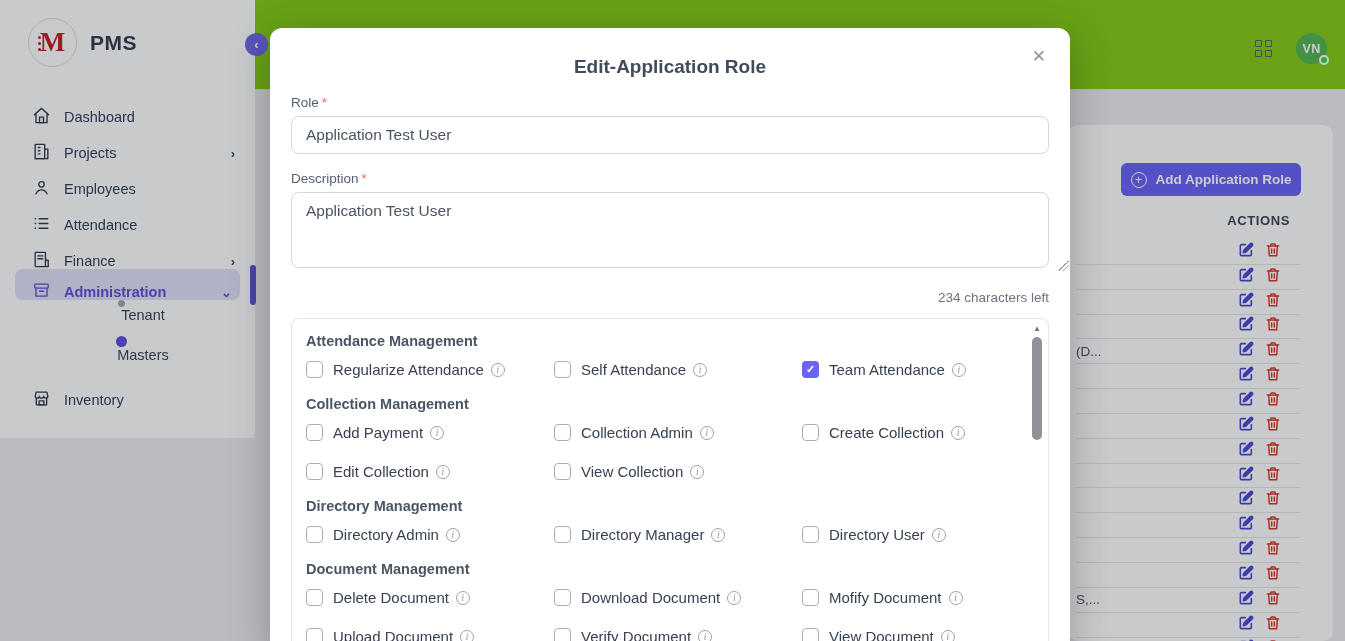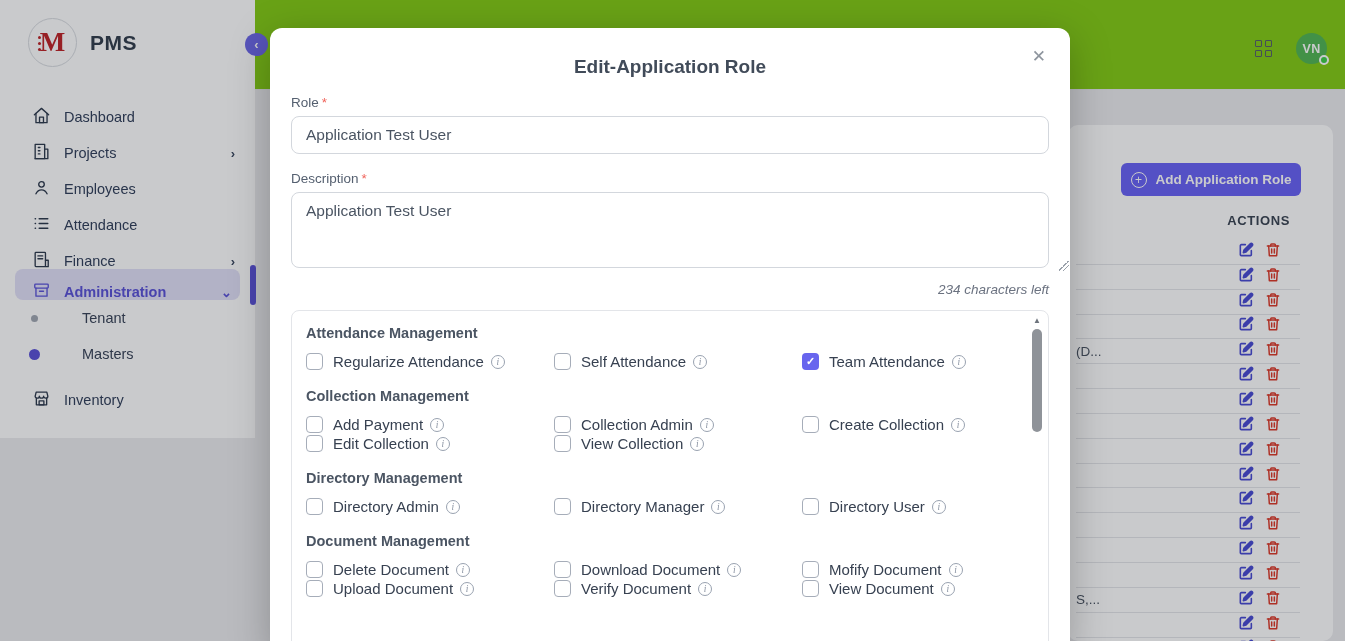--- a/index.html
+++ b/index.html
@@ -22,21 +22,21 @@
   .logo-text { font-size:21px; font-weight:700; color:#343f4e; letter-spacing:.5px; }
   .nav { padding:8px 0 0 0; }
   .nav-item { position:relative; height:36px; display:flex; align-items:flex-end; padding:0 20px 0 32px; cursor:pointer; color:#33415c; font-size:14.5px; }
   .nav-item .nav-ic { width:19px; height:19px; margin-right:13px; flex:none; display:flex; }
   .nav-item .nav-ic svg { width:19px; height:19px; stroke:#2f3b4e; fill:none; stroke-width:1.7; stroke-linecap:round; stroke-linejoin:round; }
   .nav-item .chev { margin-left:auto; font-size:13px; color:#3c4a60; font-weight:700; }
   .nav-item.active { margin:0 15px; padding:0 8px 0 17px; height:31px; background:#e2e0f8; border-radius:8px; color:#5b53d8; font-weight:600; }
   .nav-item.active .nav-ic svg { stroke:#5b53d8; }
   .nav-item.active .chev { color:#5b53d8; }
   .active-bar { position:absolute; right:-16px; top:-4px; width:6px; height:40px; background:#5b53d8; border-radius:4px; }
-  .nav-sub { height:36px; display:flex; align-items:center; padding-left:31px; cursor:pointer; color:#3a4559; font-size:14.5px; }
+  .nav-sub { height:36px; display:flex; align-items:center; padding-left:31px; cursor:pointer; color:#3a4559; font-size:14.5px;flex-direction:column; }
   .nav-sub .dot { width:7px; height:7px; border-radius:50%; background:#a2a8b3; margin-right:44px; flex:none; }
   .nav-sub.active .dot { width:11px; height:11px; background:#5b53d8; margin-right:42px; margin-left:-2px; }
 
   
   .collapse-btn { position:absolute; left:245px; top:33px; width:23px; height:23px; border-radius:50%; background:#6d68e8; color:#fff; z-index:12; display:flex; align-items:center; justify-content:center; font-size:13px; font-weight:700; cursor:pointer; }
 
   
   .content-card { position:absolute; left:1068px; top:125px; width:265px; height:516px; background:#fff; border-radius:10px; z-index:9; }
   .search-partial { position:absolute; left:1030px; top:164px; width:80px; height:33px; background:#fff; border:1px solid #cfd4da; border-radius:6px; z-index:9; }
   .add-role-btn { position:absolute; left:53px; top:38px; width:180px; height:33px; background:#6a63f6; border-radius:6px; color:#fff; font-size:13.5px; font-weight:700; display:flex; align-items:center; justify-content:center; gap:9px; cursor:pointer; }
@@ -54,25 +54,25 @@
   
   .modal { position:absolute; left:270px; top:28px; width:800px; height:625px; background:#fff; border-radius:12px; box-shadow:0 10px 40px rgba(0,0,0,.25); z-index:100; padding:20px 21px; }
   .modal-title { text-align:center; font-size:19px; font-weight:700; color:#414b59; padding-top:8px; }
   .modal-close { position:absolute; right:20px; top:14px; font-size:17px; color:#8e959e; cursor:pointer; padding:4px; }
   .field-label { margin-top:17px; font-size:13.5px; color:#556070; }
   .field-label .req { color:#f0635a; margin-left:3px; }
   .text-input { margin-top:6px; width:100%; height:38px; border:1px solid #d3d7dd; border-radius:8px; padding:0 14px; font-size:15.5px; color:#4a5462; font-family:"Liberation Sans", sans-serif; outline:none; background:#fff; }
   .text-area { margin-top:6px; width:100%; height:76px; border:1px solid #d3d7dd; border-radius:8px; padding:9px 14px; font-size:15.5px; color:#4a5462; font-family:"Liberation Sans", sans-serif; outline:none; resize:none; position:relative; }
   .resize-corner { position:absolute; right:1px; margin-top:-11px; width:10px; height:10px; float:right; background:
     linear-gradient(135deg, transparent 45%, #9aa1ab 45%, #9aa1ab 52%, transparent 52%, transparent 68%, #9aa1ab 68%, #9aa1ab 75%, transparent 75%); }
-  .char-helper { margin-top:10px; text-align:right; font-size:13.5px; color:#6b7280;font-style:italic; }
+  .char-helper { margin-top:18px; text-align:right; font-size:13.5px; color:#6b7280; }
   .perm-panel { position:relative; margin-top:13px; height:345px; border:1px solid #e3e5e9; border-radius:8px; padding:12px 40px 10px 14px; overflow:hidden; }
   .group-title { font-size:14.5px; font-weight:700; color:#4b5563; margin:10px 0 12px 0; }
   .group-title:first-child { margin-top:2px; }
-  .opt-grid { display:grid; grid-template-columns:248px 248px 1fr; row-gap:2px; margin-bottom:18px; }
+  .opt-grid { display:grid; grid-template-columns:248px 248px 1fr; row-gap:22px; margin-bottom:18px; }
   .opt { display:flex; align-items:center; cursor:pointer; }
   .cbx { width:17px; height:17px; border:1.5px solid #a6adb9; border-radius:4px; background:#fff; flex:none; display:flex; align-items:center; justify-content:center; }
   .cbx.checked { border:none; background:#6865ee; color:#fff; font-size:11px; font-weight:700; }
   .opt-label { margin-left:10px; font-size:15px; color:#374151; }
   .info-ic { margin-left:7px; width:14px; height:14px; border:1.2px solid #99a2b0; border-radius:50%; color:#8a93a2; font-size:9.5px; display:flex; align-items:center; justify-content:center; font-family:"Liberation Serif", serif; font-style:italic; flex:none; cursor:pointer; }
   .panel-scrollbar { position:absolute; top:3px; right:4px; bottom:3px; width:14px; }
   .sb-arrow { position:absolute; left:0; width:14px; text-align:center; font-size:8px; color:#6d737c; }
   .sb-arrow.up { top:2px; } .sb-arrow.down { bottom:2px; }
   .sb-thumb { position:absolute; left:2px; top:15px; width:10px; height:103px; background:#8f9399; border-radius:5px; cursor:grab; }
 </style>

